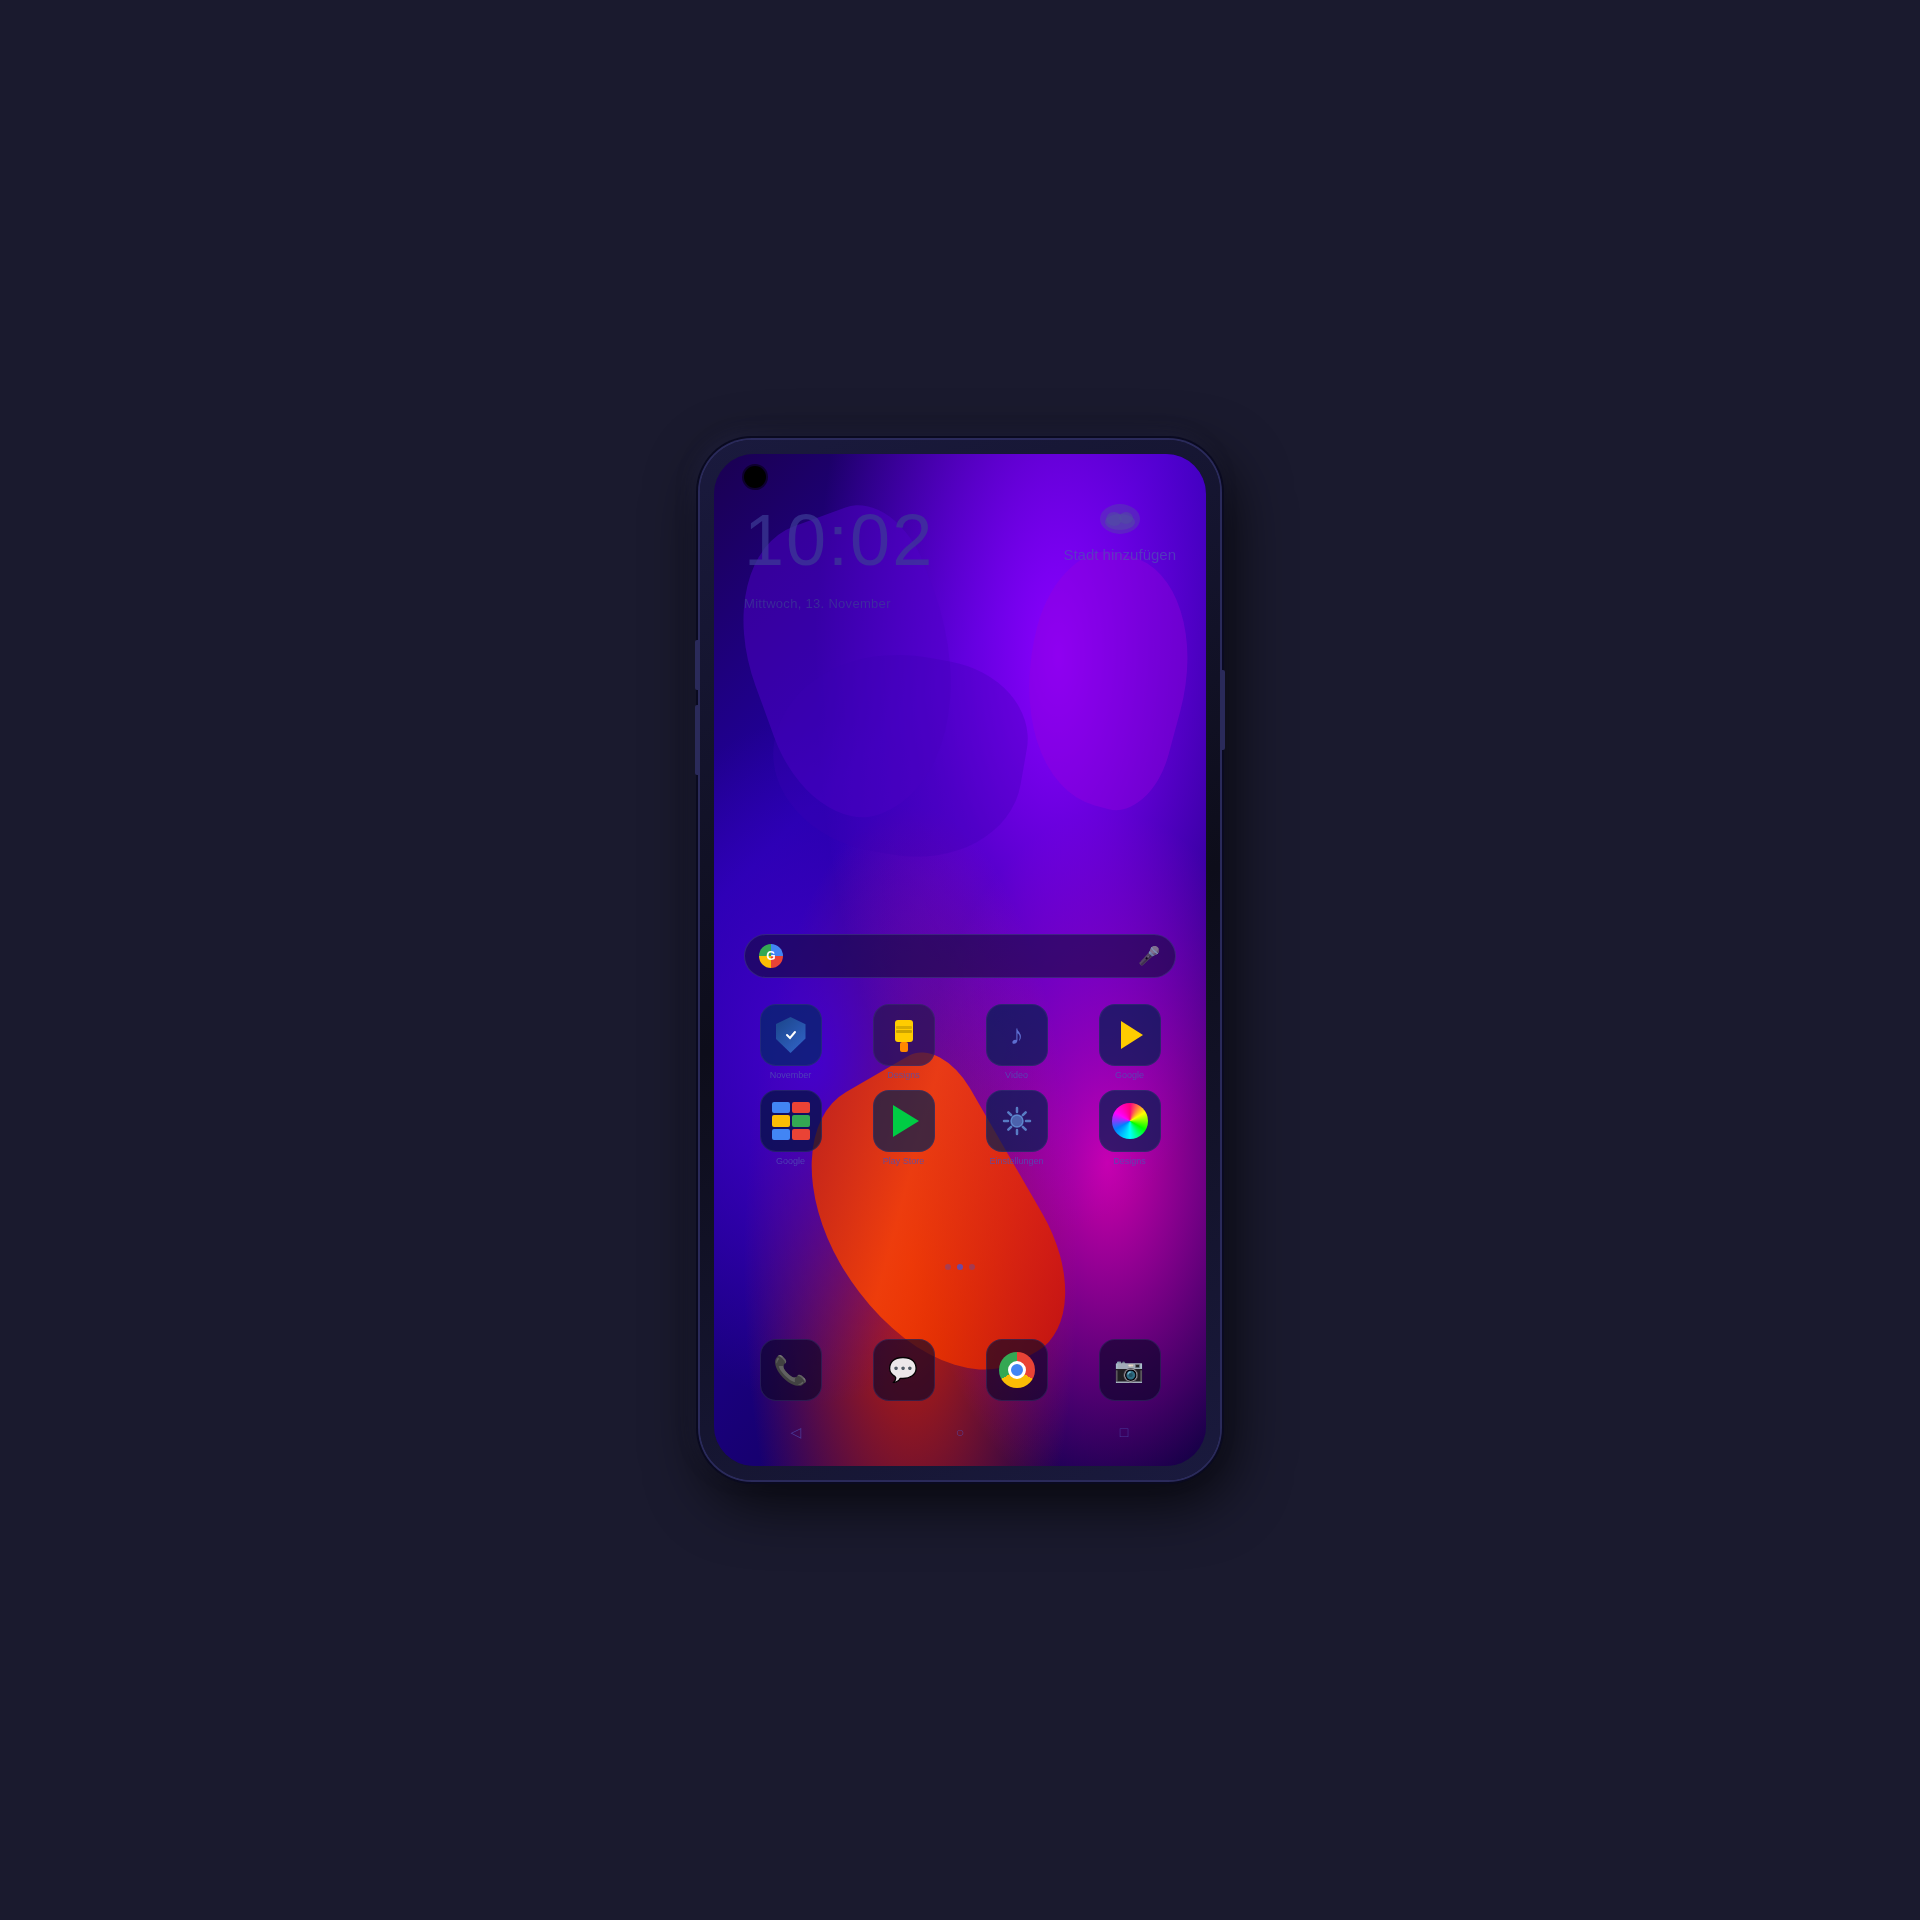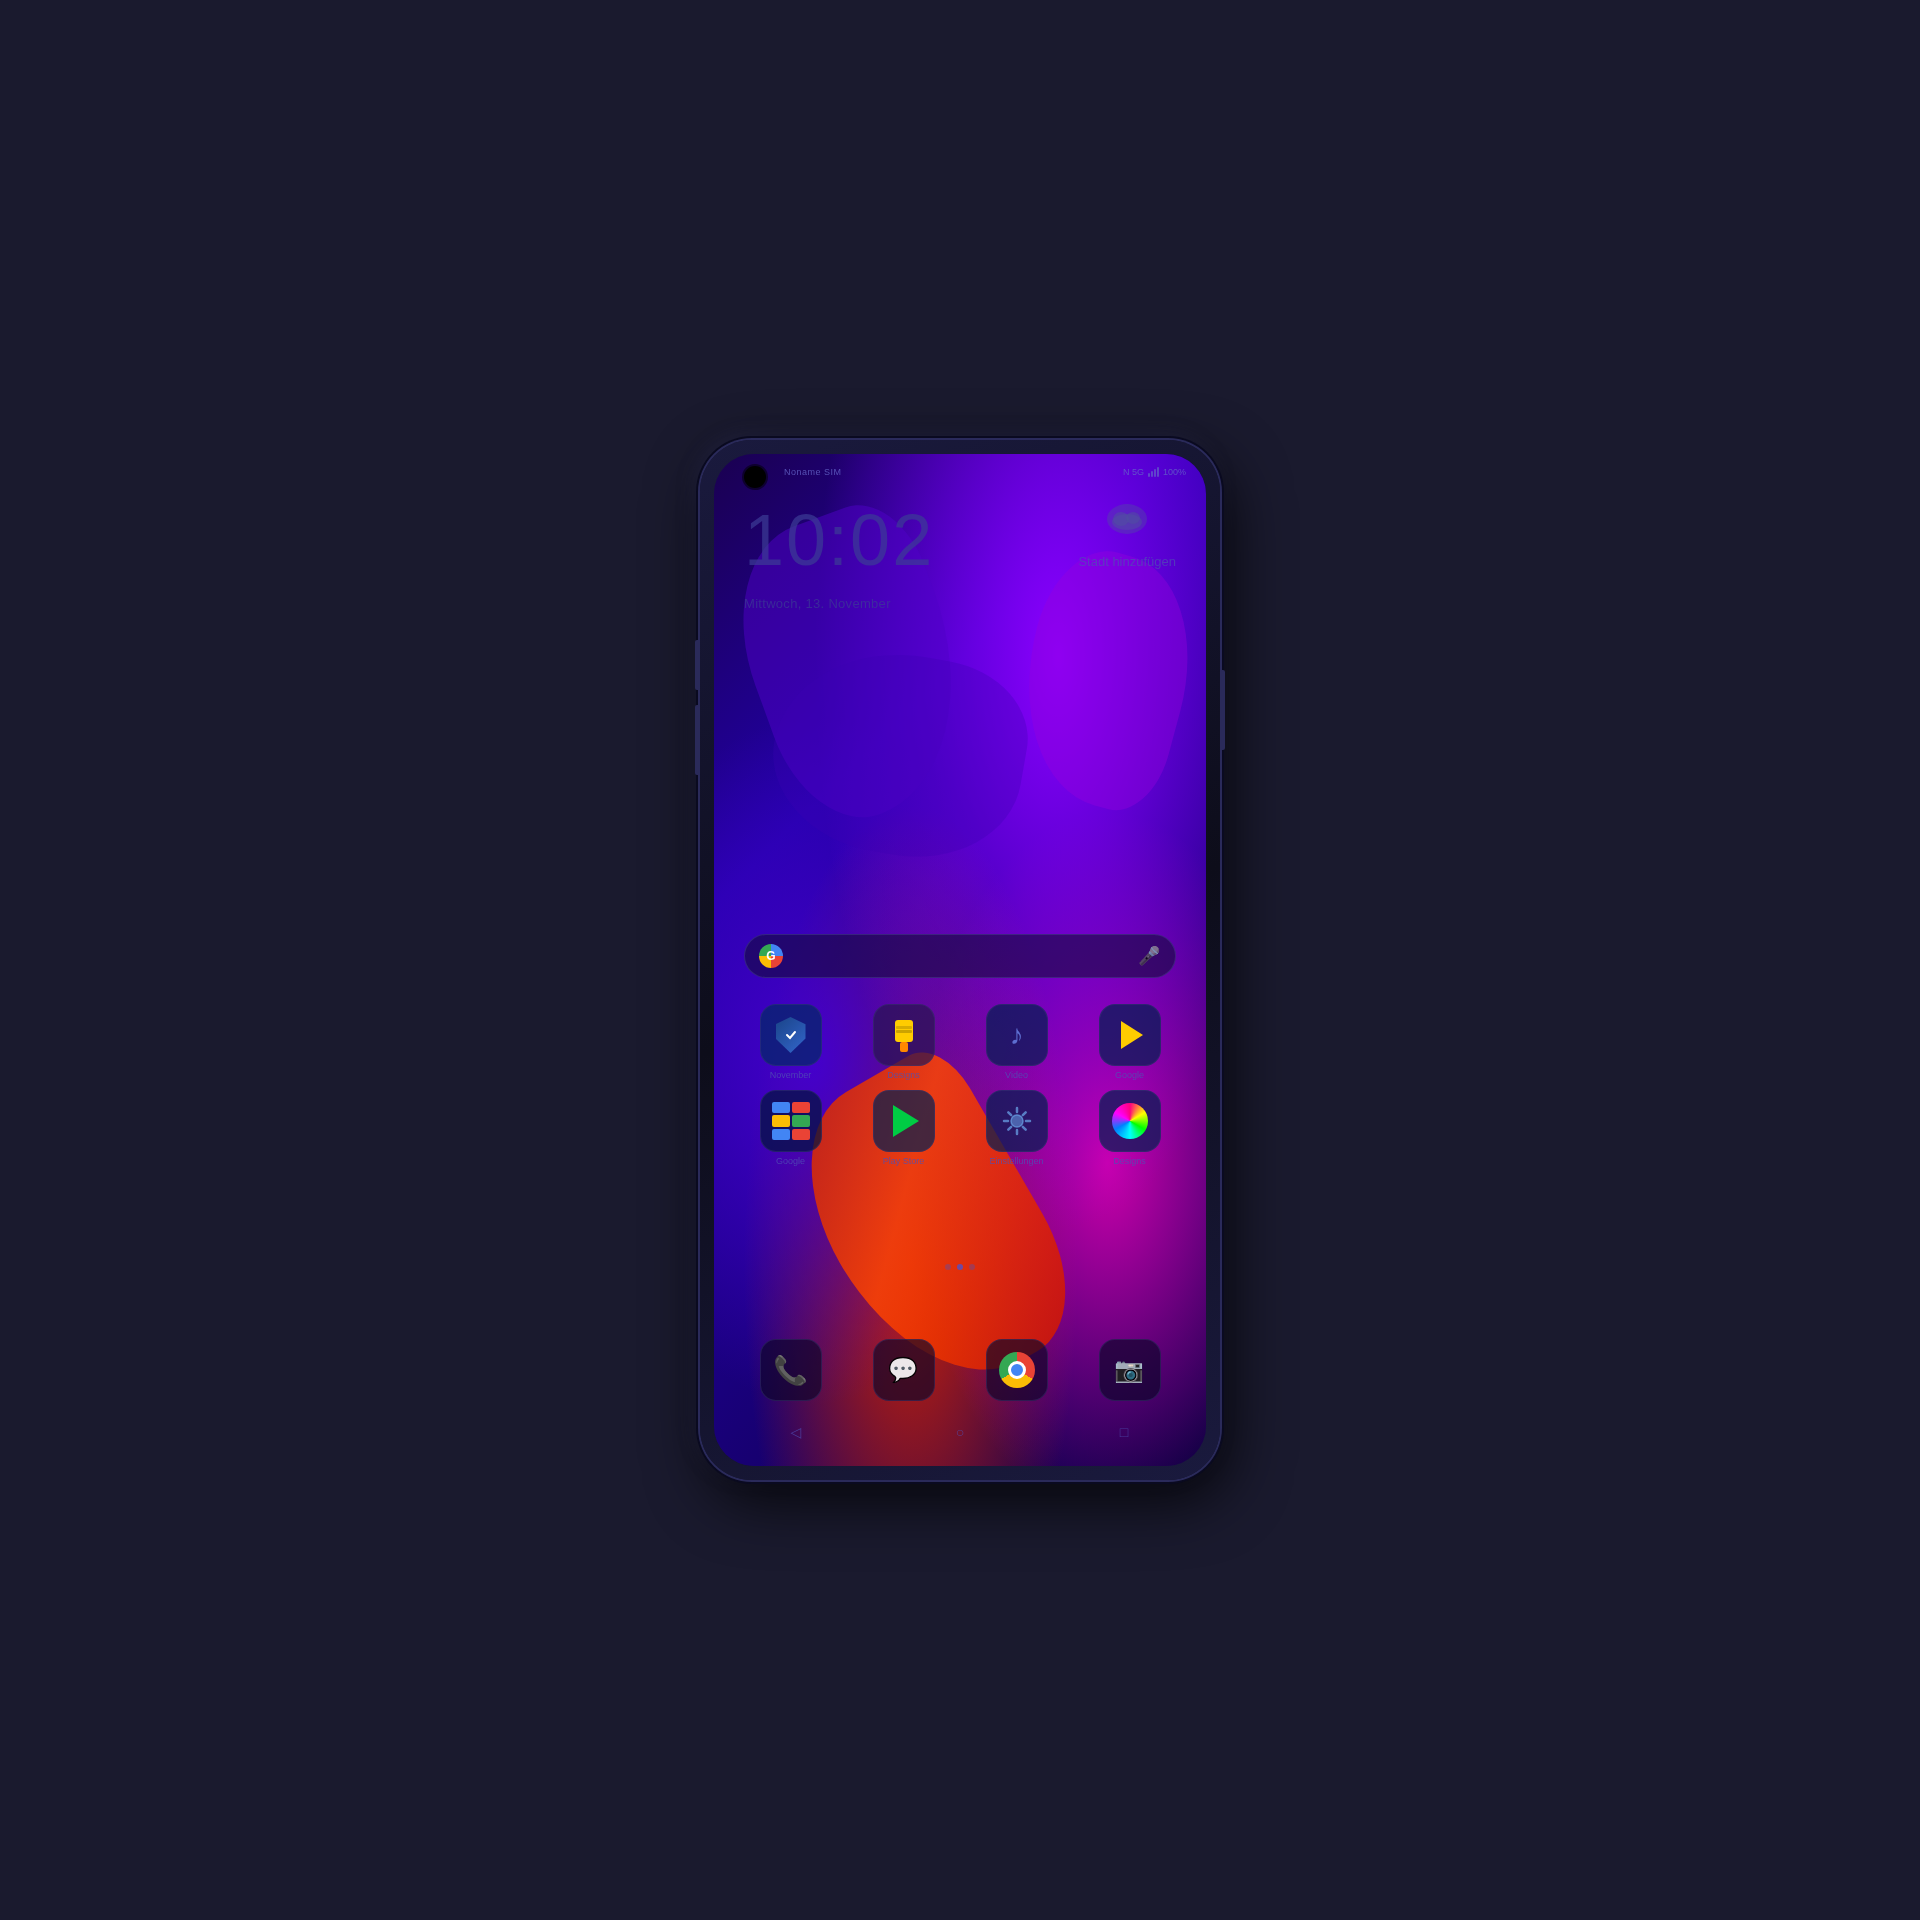--- a/index.html
+++ b/index.html
@@ -196,23 +196,23 @@
       align-items: center;
     }
     .weather-icon {
       width: 40px;
       height: 30px;
       background: rgba(80,80,160,0.4);
       border-radius: 50%;
       position: relative;
     }
     .add-city {
-      font-size: 13px;
+      font-size: 15px;
       color: rgba(80,80,180,0.7);
-      margin-top: 20px;
+      margin-top: 12px;
     }
     .clock-date {
       font-size: 13px;
       color: rgba(60, 60, 150, 0.7);
       margin-top: 20px;
       letter-spacing: 0.3px;
     }
 
     
     .search-bar {
@@ -475,33 +475,20 @@
   <div class="phone-screen">
 
     <div class="wallpaper"></div>
     <div class="shape-1"></div>
     <div class="shape-2"></div>
     <div class="shape-3"></div>
     <div class="shape-red"></div>
 
     <div class="camera-hole"></div>
 
-    <div class="status-bar">
-      <span class="status-left">Noname SIM</span>
-      <div class="status-right">
-        <span>N 5G</span>
-        <div class="status-signal">
-          <div class="signal-bar" style="height:4px"></div>
-          <div class="signal-bar" style="height:6px"></div>
-          <div class="signal-bar" style="height:8px"></div>
-          <div class="signal-bar" style="height:10px"></div>
-        </div>
-        <span>100%</span>
-      </div>
-    </div>
 
     <div class="clock-widget">
       <div class="clock-time">10:02</div>
       <div class="clock-date">Mittwoch, 13. November</div>
     </div>
 
     <div class="clock-weather">
       <div class="weather-icon">
         <svg width="40" height="30" viewBox="0 0 40 30">
           <ellipse cx="20" cy="18" rx="15" ry="8" fill="rgba(80,80,160,0.5)"></ellipse>

